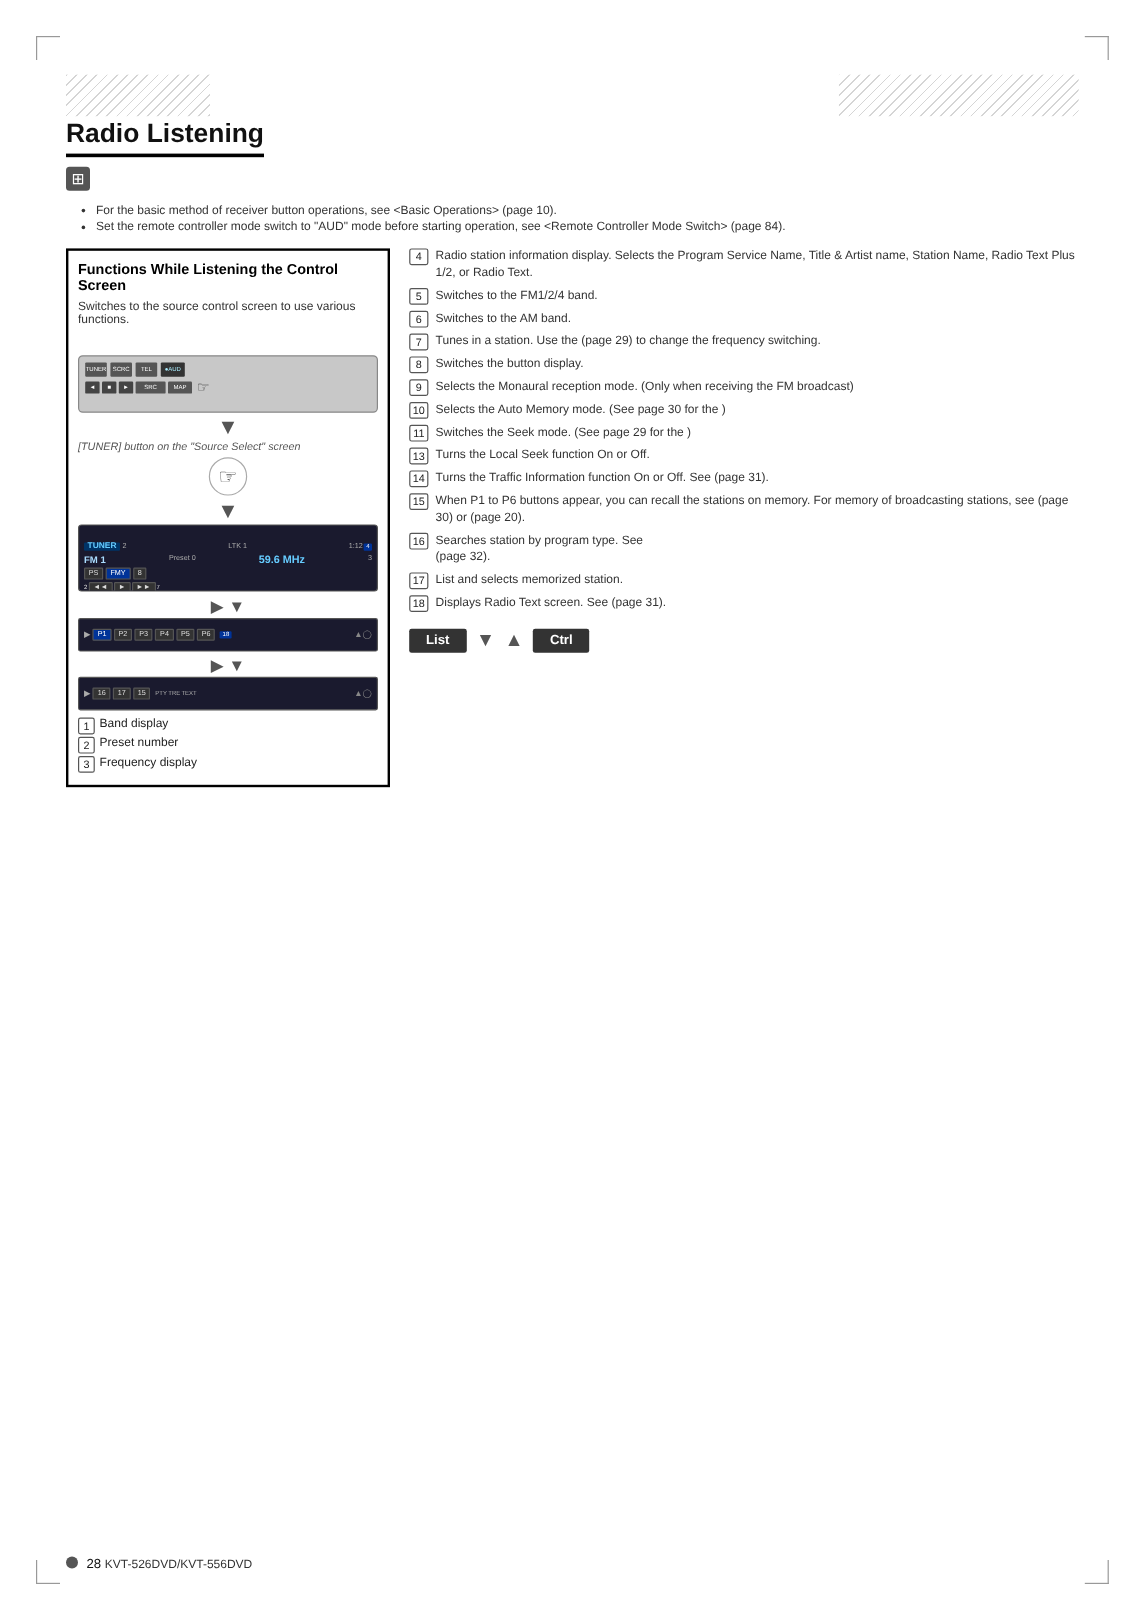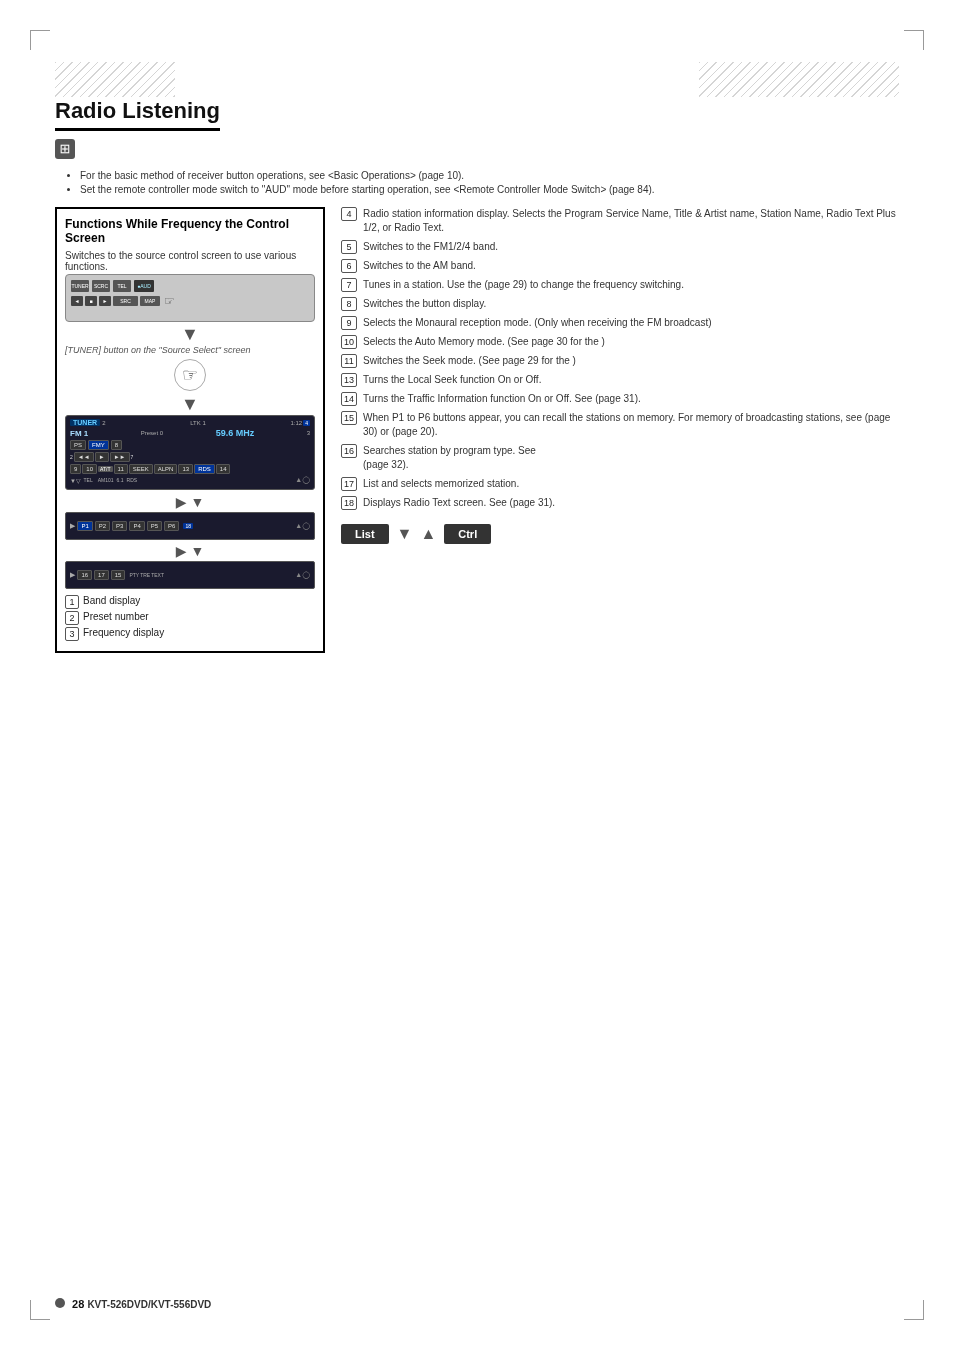--- a/index.html
+++ b/index.html
@@ -106,21 +106,21 @@
     .control-box-title {
       font-size: 12px;
       font-weight: bold;
       color: #000;
       margin-bottom: 5px;
     }
 
     .control-box-sub {
       font-size: 10px;
       color: #333;
-      margin-bottom: 2px;
+      margin-bottom: 24px;
     }
 
     
     .arrow-down {
       text-align: center;
       font-size: 18px;
       color: #555;
       line-height: 1;
       margin: 2px 0;
     }
@@ -184,21 +184,21 @@
       color: #333;
       flex: 1;
     }
 
     
     .page-number {
       position: absolute;
       bottom: 40px;
       left: 55px;
       font-size: 11px;
-      font-weight: bold;
+      font-weight: normal;
       color: #111;
       margin-top: 36px;
     }
 
     .page-number-circle {
       display: inline-block;
       width: 10px;
       height: 10px;
       background: #555;
       border-radius: 50%;
@@ -208,25 +208,25 @@
     .model-text {
       font-size: 10px;
       color: #333;
     }
 
     
     .tuner-screen {
       background: #1a1a2e;
       border: 1px solid #555;
       border-radius: 3px;
-      padding: 3px 4px;
+      padding: 14px 4px;
       margin-bottom: 4px;
       color: #eee;
       font-size: 7px;
-      height: 75px;
+      height: 56px;
       position: relative;
       overflow: hidden;
     }
 
     .tuner-top-row {
       display: flex;
       justify-content: space-between;
       align-items: center;
       margin-bottom: 2px;
     }
@@ -319,21 +319,21 @@
 
   <ul class="bullet-list">
     <li>For the basic method of receiver button operations, see &lt;Basic Operations&gt; (page 10).</li>
     <li>Set the remote controller mode switch to "AUD" mode before starting operation, see &lt;Remote Controller Mode Switch&gt; (page 84).</li>
   </ul>
 
   <div class="two-col">
 
     <div class="left-col">
       <div class="control-box">
-        <div class="control-box-title">Functions While Frequency the Control Screen</div>
+        <div class="control-box-title">Functions While Listening the Control Screen</div>
         <div class="control-box-sub">Switches to the source control screen to use various functions.</div>
 
         <div style="background:#c8c8c8;border:1px solid #888;border-radius:4px;padding:5px;margin-bottom:3px;height:48px;position:relative;">
           <div style="display:flex;gap:3px;margin-bottom:2px;">
             <div style="width:18px;height:12px;background:#555;border-radius:1px;font-size:5px;color:#fff;text-align:center;line-height:12px;">TUNER</div>
             <div style="width:18px;height:12px;background:#555;border-radius:1px;font-size:5px;color:#fff;text-align:center;line-height:12px;">SCRC</div>
             <div style="width:18px;height:12px;background:#555;border-radius:1px;font-size:5px;color:#fff;text-align:center;line-height:12px;">TEL</div>
             <div style="width:20px;height:12px;background:#333;border-radius:1px;font-size:5px;color:#aef;text-align:center;line-height:12px;">●AUD</div>
           </div>
           <div style="display:flex;gap:2px;align-items:center;">

